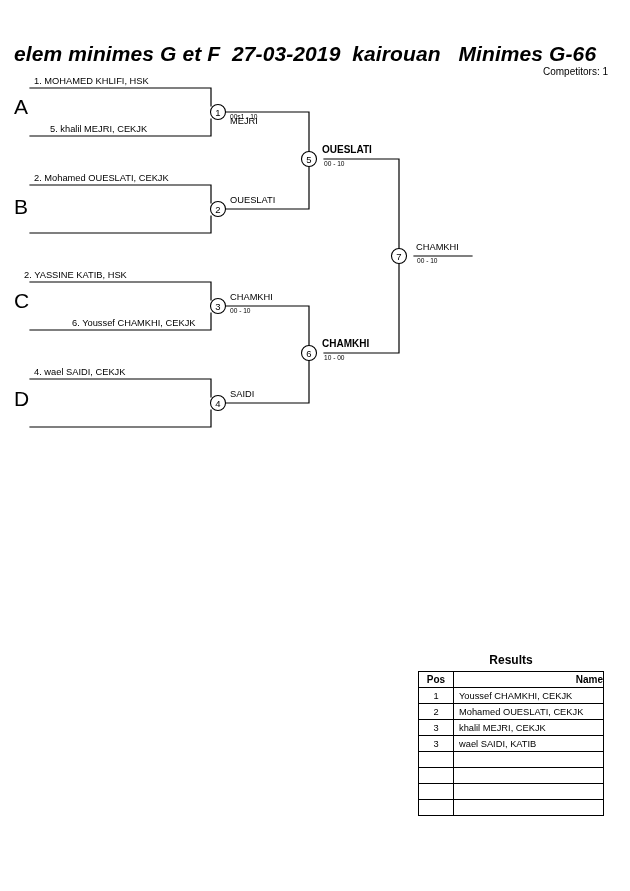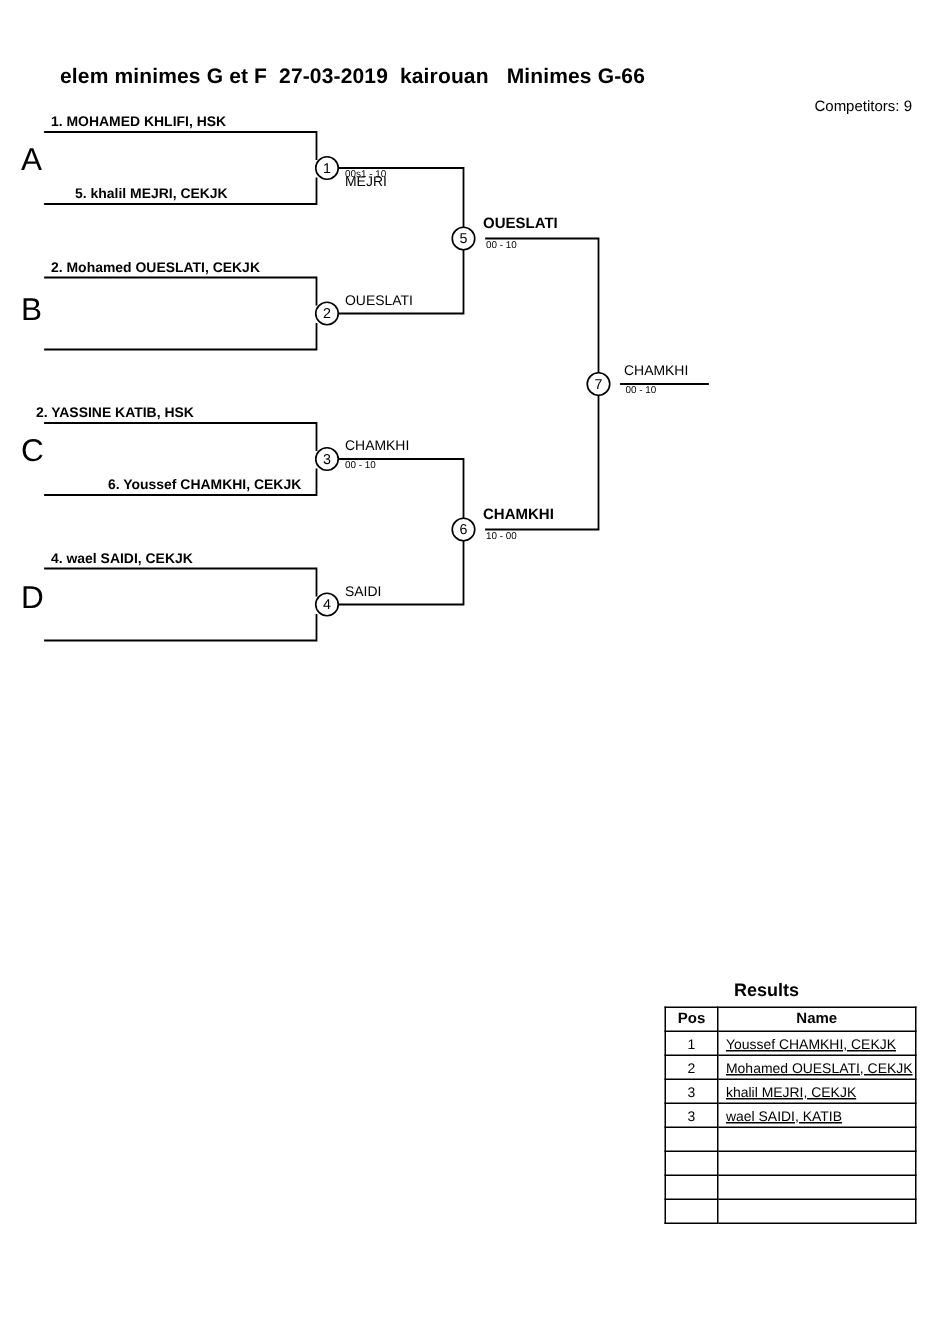--- a/index.html
+++ b/index.html
@@ -12,26 +12,27 @@
     height: 891px;
     position: relative;
     font-family: "Liberation Sans", sans-serif;
     color: #000000;
     overflow: hidden;
   }
 
   
   #header-title {
     position: absolute;
-    left: 40px;
+    left: 14px;
     top: 42px;
-    font-size: 14px;
+    font-size: 21px;
     font-weight: bold;
     letter-spacing: 0.1px;
     white-space: pre;
+    font-style: italic;
   }
   #competitors-count {
     position: absolute;
     right: 22px;
     top: 66px;
     font-size: 10px;
     font-weight: normal;
     white-space: pre;
   }
 
@@ -67,21 +68,20 @@
     fill: #000000;
     text-anchor: middle;
     dominant-baseline: central;
   }
 
   .seed-label {
     position: absolute;
     font-size: 9.3px;
     white-space: pre;
     line-height: 1;
-    font-weight: bold;
   }
   .group-letter {
     position: absolute;
     font-size: 21px;
     line-height: 1;
     white-space: pre;
   }
   .winner-label {
     position: absolute;
     font-size: 9.3px;
@@ -108,54 +108,52 @@
   }
   #results-title {
     text-align: center;
     font-size: 12px;
     font-weight: bold;
     margin-bottom: 4px;
     white-space: pre;
   }
   #results-table {
     border-collapse: collapse;
-    width: 168px;
+    width: 186px;
     border: 1.4px solid #000000;
-    margin-left: 25px;
   }
   #results-table th,
   #results-table td {
     border: 1px solid #000000;
     height: 15px;
     font-size: 9.3px;
     font-weight: normal;
     padding: 0;
   }
   #results-table th {
     font-weight: bold;
     font-size: 10px;
     text-align: center;
   }
-  #results-table th.col-name { text-align: center; }
+  #results-table th.col-name { text-align: right; }
   #results-table td.cell-pos {
     width: 34px;
     text-align: center;
   }
   #results-table td.cell-name {
     text-align: left;
     padding-left: 5px;
-    text-decoration: underline;
   }
 </style>
 </head>
 <body>
 
 <div id="header-title">elem minimes G et F  27-03-2019  kairouan   Minimes G-66</div>
 
-<div id="competitors-count">Competitors: 9</div>
+<div id="competitors-count">Competitors: 1</div>
 
 <div id="bracket-area">
 
   <svg id="bracket-svg" viewBox="0 0 630 460">
 
     <path class="br-line" d="M30,88 L211,88 L211,106"></path>
     <path class="br-line" d="M30,136 L211,136 L211,119"></path>
 
     <path class="br-line" d="M30,185 L211,185 L211,203"></path>
     <path class="br-line" d="M30,233 L211,233 L211,216"></path>

